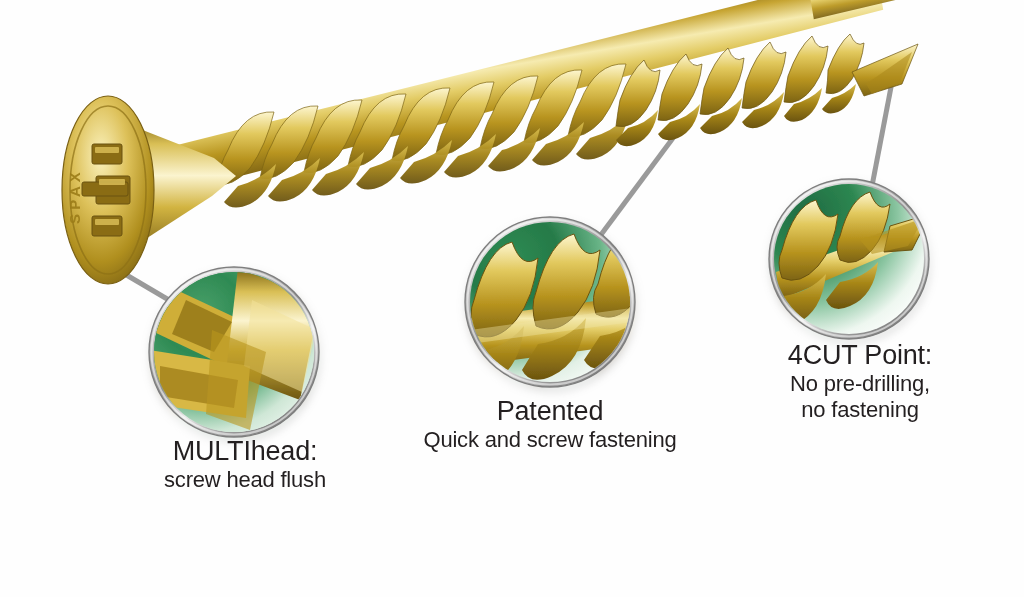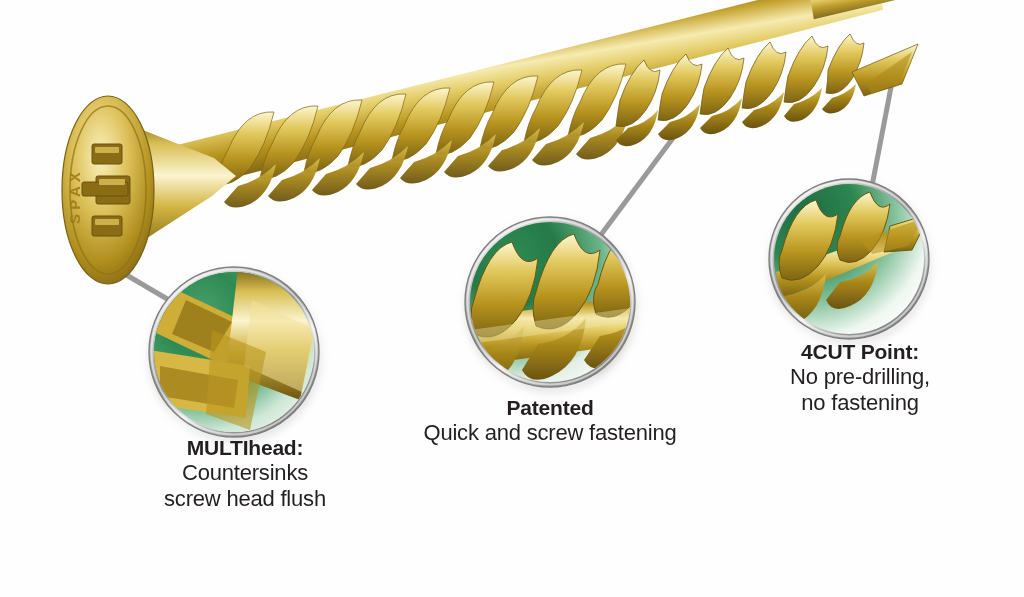--- a/index.html
+++ b/index.html
@@ -6,21 +6,21 @@
   body{
     width:1024px;height:597px;position:relative;overflow:hidden;
     background:#fefefe;
     font-family:"Liberation Sans", sans-serif;
     -webkit-font-smoothing:antialiased;
   }
   #stage{position:absolute;inset:0;}
 
   
   .callout{position:absolute;text-align:center;color:#231f20;line-height:1.16;}
-  .callout .hd{font-weight:bold;font-size:21px;letter-spacing:-0.2px;}
+  .callout .hd{font-weight:normal;font-size:27px;letter-spacing:-0.2px;}
   .callout .bd{font-weight:normal;font-size:22px;letter-spacing:-0.2px;}
 
   #callout-multihead{left:60px;top:436px;width:370px;}
   #callout-serrations{left:330px;top:396px;width:440px;}
   #callout-point{left:700px;top:340px;width:320px;}
 
   
   svg{position:absolute;left:0;top:0;width:1024px;height:597px;display:block;}
 </style>
 </head>
@@ -264,21 +264,20 @@
         </g>
         <path d="M860,240 L924,218 L908,246 L872,254 Z" fill="#b5921e" opacity="0.6"></path>
       </g>
       <circle cx="849" cy="259" r="77.5" fill="none" stroke="#ffffff" stroke-width="2" opacity="0.55"></circle>
       <circle cx="849" cy="259" r="80" fill="none" stroke="#7e7e7e" stroke-width="1.4"></circle>
     </g>
   </svg>
 
   <div class="callout" id="callout-multihead">
     <div class="hd">MULTIhead:</div>
-    <div class="bd">Countersinks</div>
     <div class="bd">screw head flush</div>
   </div>
 
   <div class="callout" id="callout-serrations">
     <div class="hd">Patented</div>
     <div class="bd">Quick and screw fastening</div>
   </div>
 
   <div class="callout" id="callout-point">
     <div class="hd">4CUT Point:</div>

